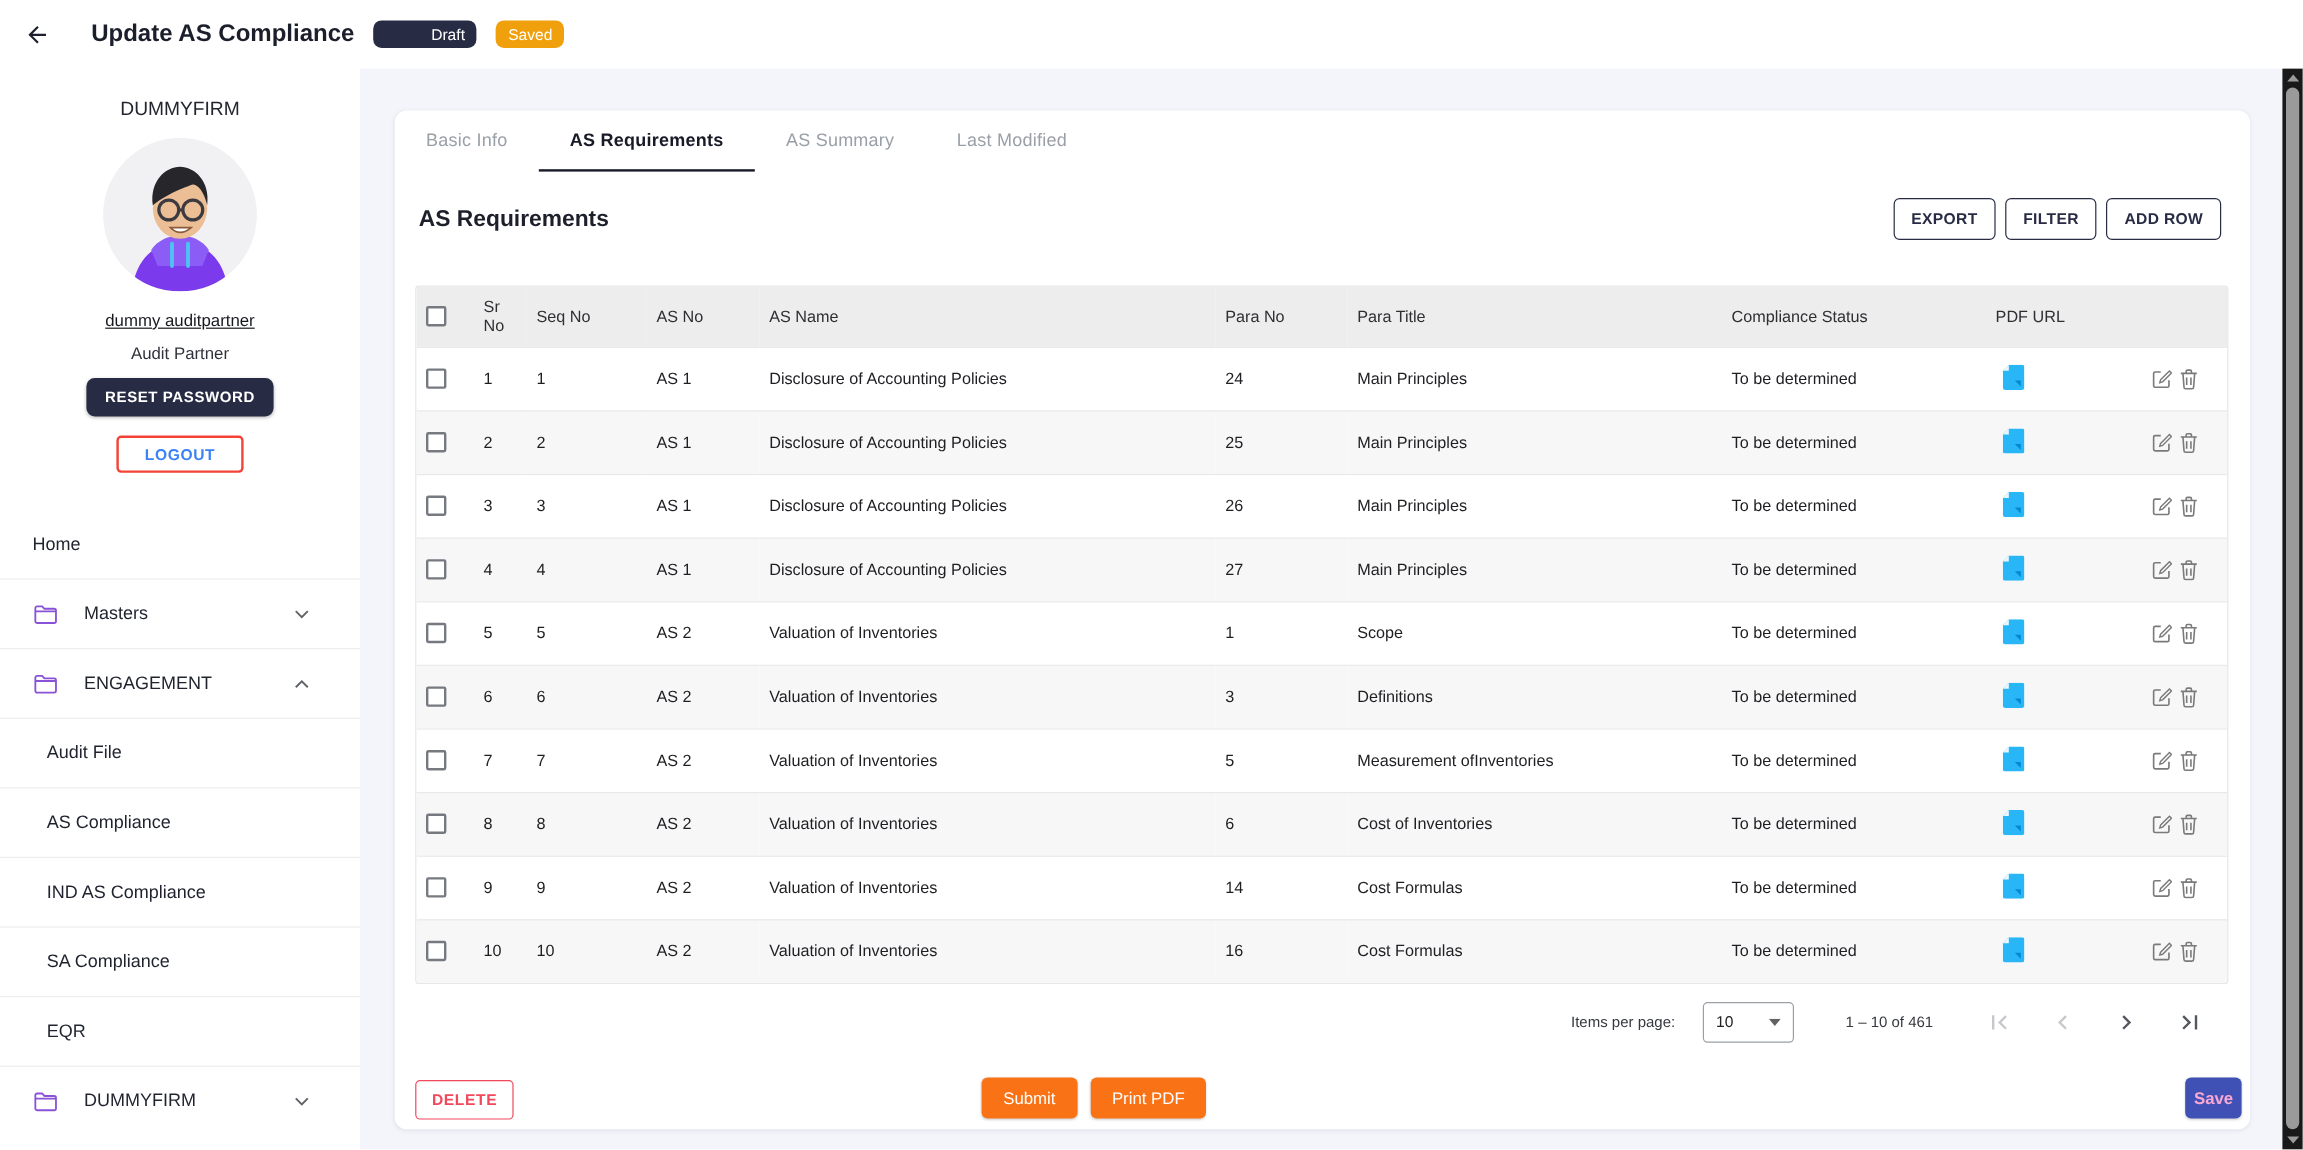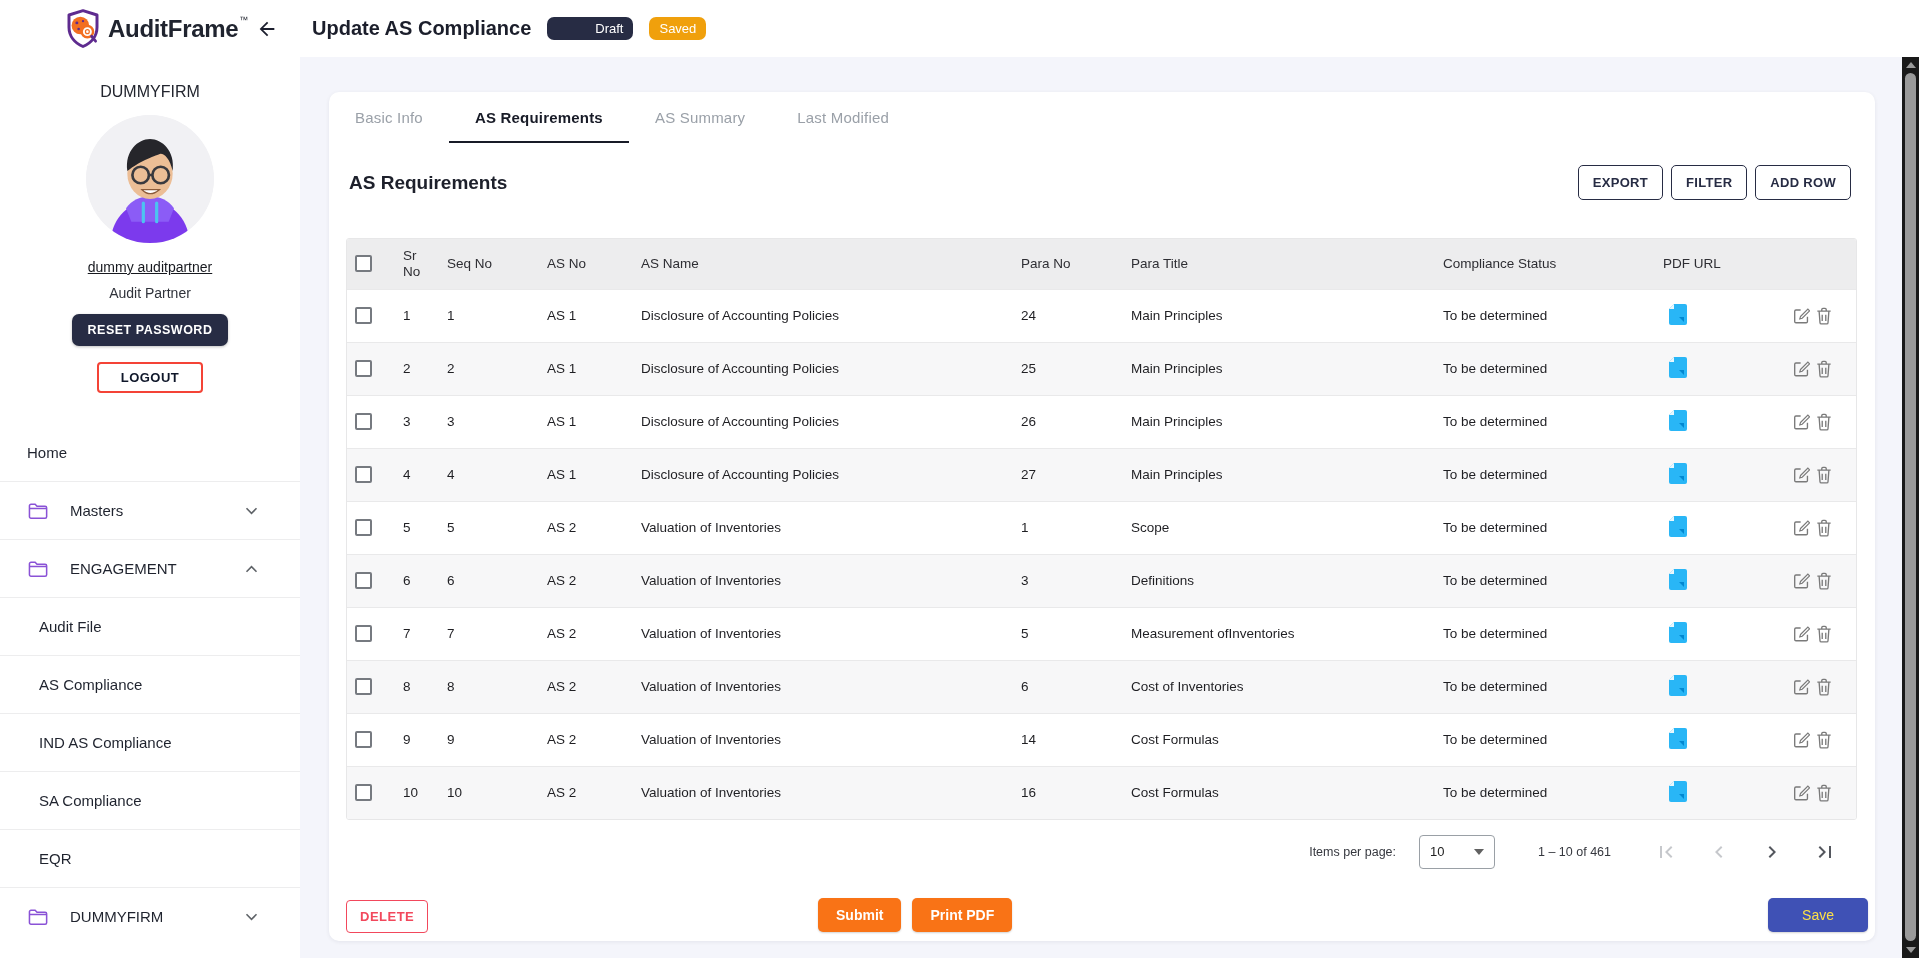--- a/index.html
+++ b/index.html
@@ -18,21 +18,21 @@
   .badge-saved { background:#f0a00c; }
 
   
   .sidebar { position:absolute; left:0; top:57px; width:300px; bottom:0; background:#fff; overflow:hidden; }
   .profile { text-align:center; padding-top:26px; }
   .firm-name { font-size:16px; font-weight:500; color:#23262f; }
   .avatar { width:128px; height:128px; border-radius:50%; margin:14px auto 0; overflow:hidden; background:#f1f1f4; }
   .user-name { margin-top:16px; font-size:14px; color:#17191f; text-decoration:underline; cursor:pointer; display:inline-block; }
   .user-role { margin-top:9px; font-size:14px; color:#30333b; }
   .reset-btn { margin-top:13px; background:#272c44; color:#fff; font-size:12.5px; font-weight:700; letter-spacing:.5px; padding:9px 16px; border:none; border-radius:7px; cursor:pointer; display:block; margin-left:auto; margin-right:auto; box-shadow:0 1px 3px rgba(0,0,0,.25); }
-  .logout-btn { margin-top:16px; background:#fff; color:#0f172a; border:2px solid #f44336; font-size:13px; font-weight:700; letter-spacing:.5px; padding:6px 22px; border-radius:4px; cursor:pointer; display:block; margin-left:auto; margin-right:auto; }
+  .logout-btn { margin-top:16px; background:#fff; color:#3b82f6; border:2px solid #f44336; font-size:13px; font-weight:700; letter-spacing:.5px; padding:6px 22px; border-radius:4px; cursor:pointer; display:block; margin-left:auto; margin-right:auto; }
   .nav { margin-top:30px; }
   .nav-item { height:58px; display:flex; align-items:center; padding-left:27px; font-size:15px; font-weight:400; color:#1f232e; cursor:pointer;text-align:right; }
   .nav-item + .nav-item { border-top:1px solid #ededee; }
   .nav-icon { display:flex; margin-right:21px; }
   .chev { margin-left:auto; margin-right:42px; display:flex; }
   .nav-sub { padding-left:39px; }
 
   
   .main { position:absolute; left:300px; top:57px; right:17px; bottom:0; background:#f4f5fb; }
   .card { position:absolute; left:29px; top:35px; width:1546px; height:849px; background:#fff; border-radius:10px; box-shadow:0 1px 4px rgba(20,20,43,.07); }
@@ -61,49 +61,33 @@
   .pp-caret { margin-left:auto; display:flex; }
   .pp-range { margin-left:30px; }
   .pg-btn { width:40px; height:36px; display:flex; align-items:center; justify-content:center; background:none; border:none; cursor:pointer; }
   .pg-btn.first { margin-left:22px; }
   .pg-dis { color:#c6c8cc; }
   .pg-en { color:#54575e; }
 
   .footer-abs { position:absolute; left:0; right:0; top:806px; height:40px; }
   .delete-btn { position:absolute; left:17px; top:2px; background:#fff; border:1.6px solid #f2485c; color:#f2485c; font-size:13px; font-weight:700; letter-spacing:.5px; padding:8px 13px; border-radius:4px; cursor:pointer; }
   .center-group { position:absolute; left:489px; top:0; display:flex; gap:11px; }
-  .btn-orange { background:#f97316; color:#fff; border:none; border-radius:5px; font-size:14px; font-weight:700; padding:9px 18px; cursor:pointer; box-shadow:0 1px 2px rgba(0,0,0,.18); }
-  .save-btn { position:absolute; right:7px; top:0; background:#3f51b5; color:#fde047; border:none; border-radius:5px; font-size:14px; font-weight:400; padding:9px 34px; cursor:pointer; box-shadow:0 1px 2px rgba(0,0,0,.18); }
+  .btn-orange { background:#f97316; color:#fff; border:none; border-radius:5px; font-size:14px; font-weight:400; padding:9px 18px; cursor:pointer; box-shadow:0 1px 2px rgba(0,0,0,.18); }
+  .save-btn { position:absolute; right:7px; top:0; background:#3f51b5; color:#f9a8d4; border:none; border-radius:5px; font-size:14px; font-weight:700; padding:9px 7px; cursor:pointer; box-shadow:0 1px 2px rgba(0,0,0,.18); }
 
   
   .scrollbar { position:absolute; right:0; top:57px; width:17px; bottom:0; background:#191919; display:flex; flex-direction:column; align-items:center; }
   .sb-arrow-up { margin-top:5px; width:0; height:0; border-left:5px solid transparent; border-right:5px solid transparent; border-bottom:6px solid #9a9a9a; }
   .sb-thumb { width:11px; flex:1; margin:5px 0 6px; background:#9a9a9a; border-radius:6px; }
   .sb-arrow-down { margin-bottom:5px; width:0; height:0; border-left:5px solid transparent; border-right:5px solid transparent; border-top:6px solid #9a9a9a; }
 </style>
 </head>
 <body>
 
 <header class="topbar">
-  <div class="logo-wrap">
-    <span style="display:flex">
-      <svg viewBox="0 0 48 48" width="42" height="42">
-        <path d="M24 3l16 5v14c0 10-6.5 18-16 22C14.5 40 8 32 8 22V8z" fill="none" stroke="#5e2b8f" stroke-width="3.4" stroke-linejoin="round"></path>
-        <circle cx="21" cy="20" r="10" fill="#f26f21"></circle>
-        <circle cx="17" cy="17" r="1.7" fill="#5e2b8f"></circle>
-          <circle cx="24" cy="15" r="1.3" fill="#5e2b8f"></circle>
-          <circle cx="19" cy="24" r="1.5" fill="#5e2b8f"></circle>
-        <circle cx="29" cy="27" r="6.5" fill="#fff" stroke="#f26f21" stroke-width="2.8"></circle>
-        <circle cx="29" cy="27" r="2.2" fill="none" stroke="#f26f21" stroke-width="1.4"></circle>
-        <path d="M33.8 32.3l4.6 5.6" stroke="#5e2b8f" stroke-width="3.2" stroke-linecap="round"></path>
-      </svg>
-    </span>
-    <span class="logo-text">AuditFrame</span>
-    <span class="logo-tm">™</span>
-  </div>
   <button class="back-btn">
     <span style="display:flex">
       <svg width="22" height="22" viewBox="0 0 24 24">
           <path d="M20 11H7.8l5.6-5.6L12 4l-8 8 8 8 1.4-1.4L7.8 13H20z" fill="#1c1f2e"></path>
         </svg>
     </span>
   </button>
   <h1 class="page-title">Update AS Compliance</h1>
   <span class="badge badge-draft">Draft</span>
   <span class="badge badge-saved">Saved</span>

